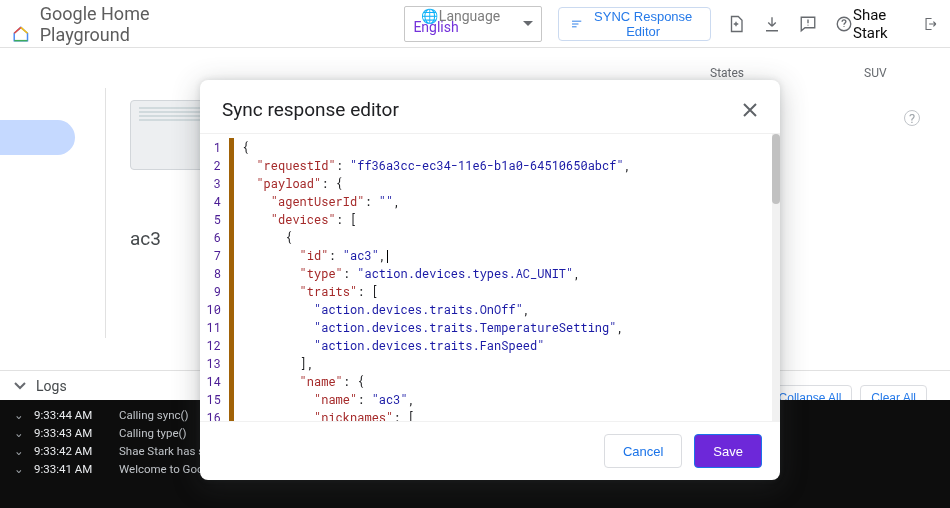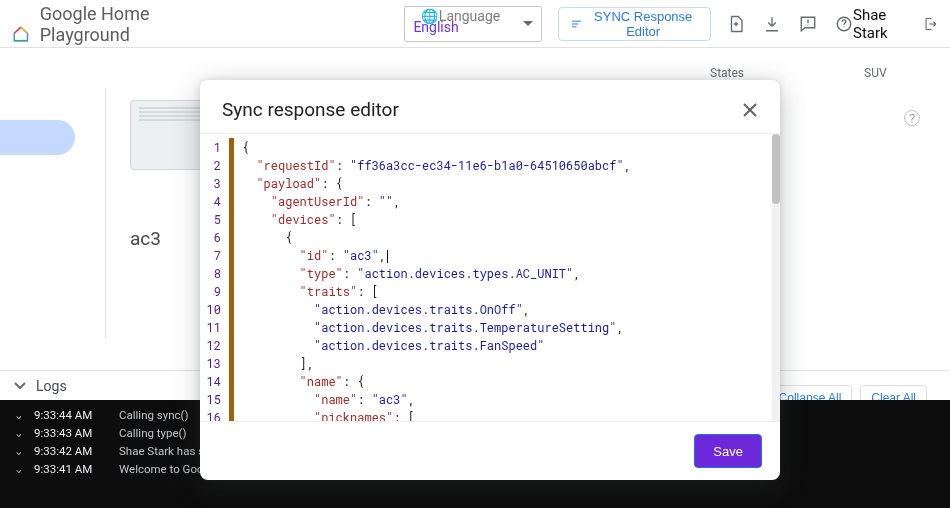--- a/index.html
+++ b/index.html
@@ -207,15 +207,16 @@
           <span class="tok-str">"action.devices.traits.FanSpeed"</span>
         <span class="tok-pun">],</span>
         <span class="tok-key">"name"</span><span class="tok-pun">: {</span>
           <span class="tok-key">"name"</span><span class="tok-pun">: </span><span class="tok-str">"ac3"</span><span class="tok-pun">,</span>
           <span class="tok-key">"nicknames"</span><span class="tok-pun">: [</span></div>
     </div>
     <div class="scroll-track"></div>
     <div class="scroll-thumb"></div>
   </div>
   <div class="m-foot">
+    <button class="btn btn-outline">Cancel</button>
     <button class="btn btn-primary">Save</button>
   </div>
 </div>
 
 </body></html>

